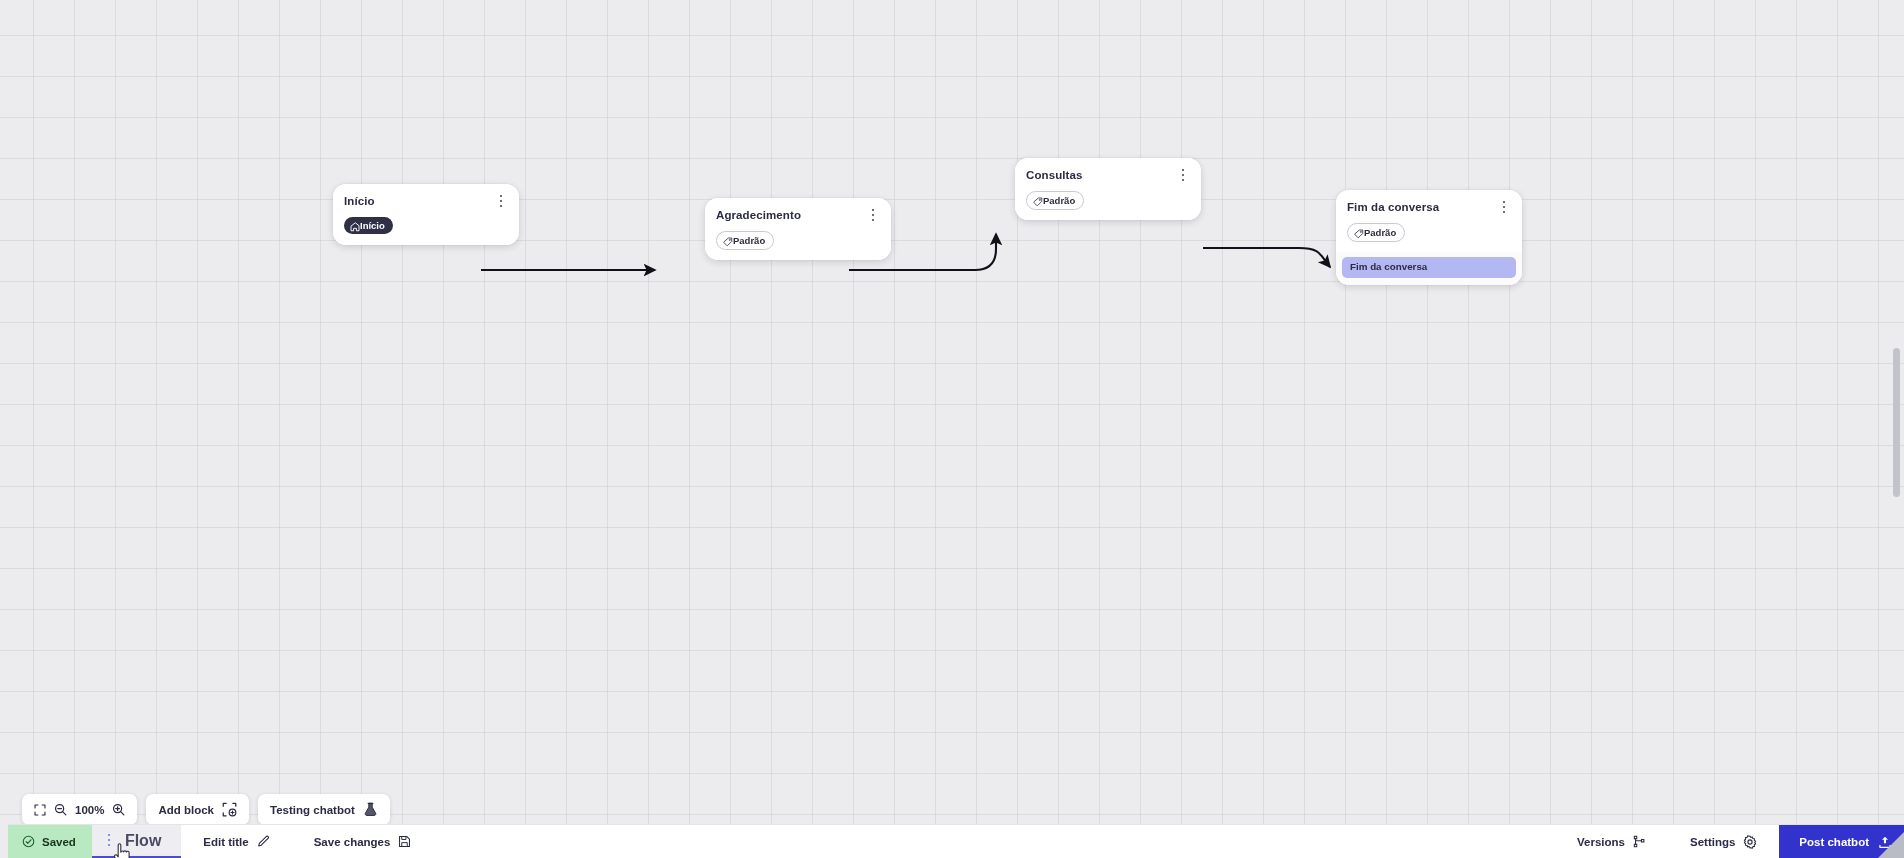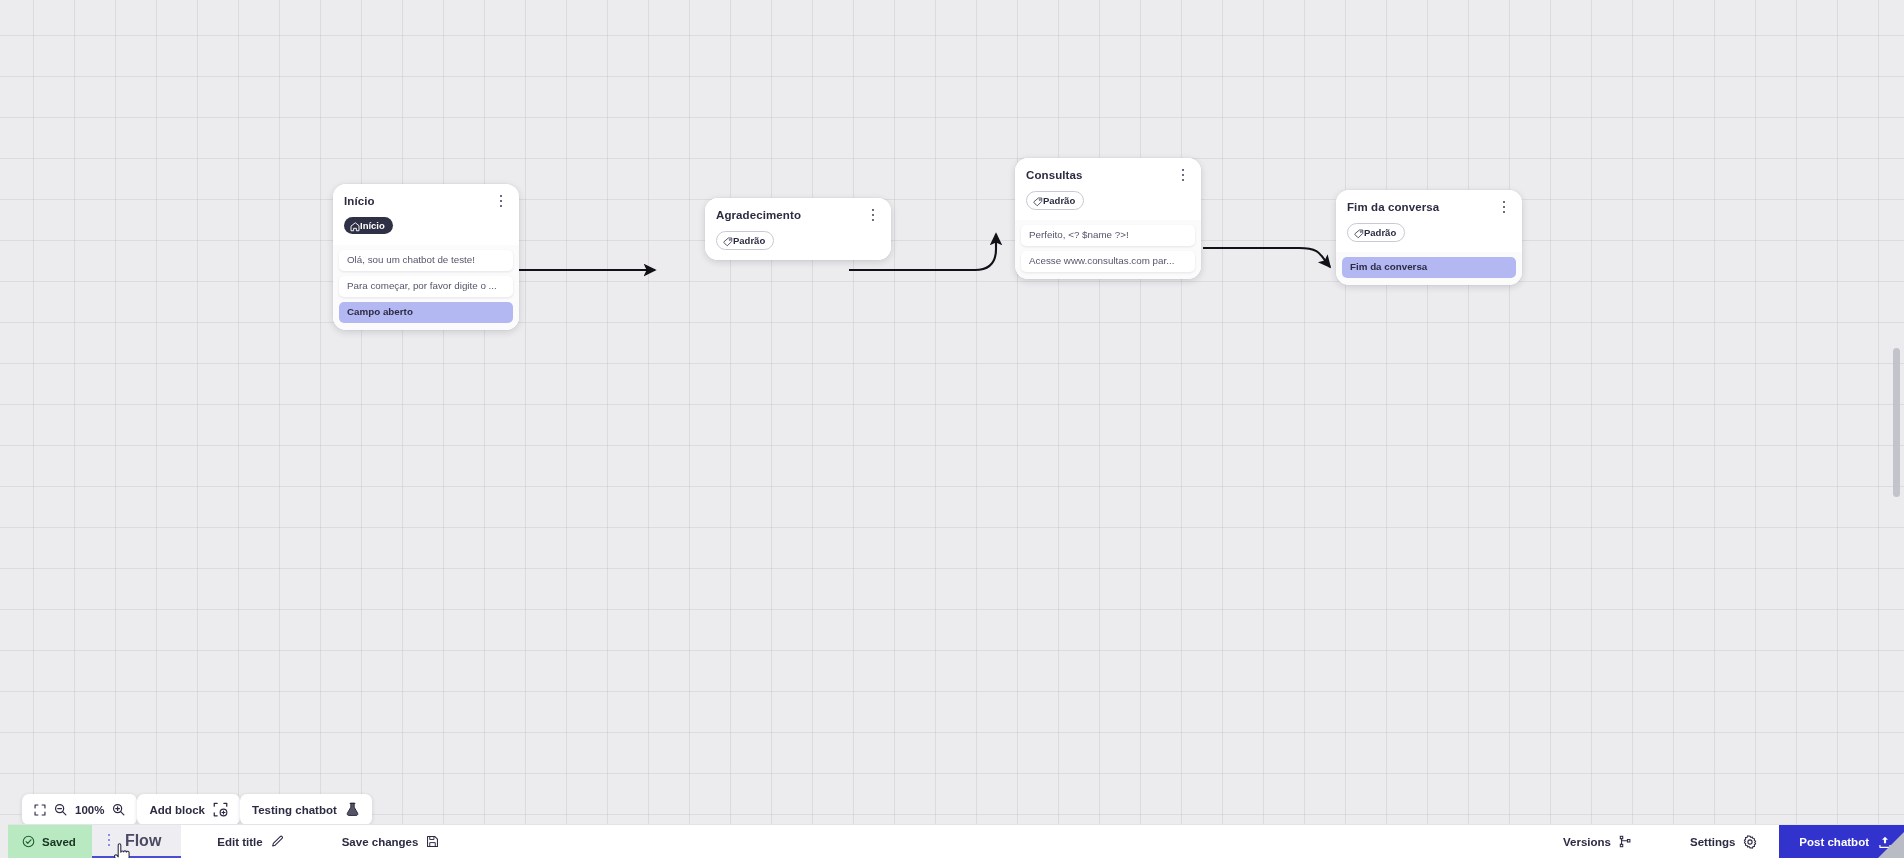--- a/index.html
+++ b/index.html
@@ -167,21 +167,21 @@
     background: #c3c3cc;
     z-index: 20;
   }
 
   
   .toolbar {
     position: absolute;
     left: 22px;
     bottom: 33px;
     display: flex;
-    gap: 0;
+    gap: 9px;
     z-index: 30;
   }
   .tool-pill {
     display: flex;
     align-items: center;
     gap: 8px;
     height: 31px;
     padding: 0 12px;
     background: #ffffff;
     border-radius: 7px;
@@ -235,21 +235,20 @@
   .bb-item {
     display: flex;
     align-items: center;
     gap: 8px;
     padding: 0 22px;
     font-size: 11.5px;
     font-weight: 700;
     color: #2b2b43;
     cursor: pointer;
     white-space: nowrap;
-    margin-left: 14px;
   }
   .bb-spacer { flex: 1; }
   .post-btn {
     display: flex;
     align-items: center;
     gap: 9px;
     padding: 0 20px;
     background: #3232cc;
     color: #ffffff;
     font-size: 11.5px;
@@ -321,25 +320,20 @@
               <i></i>
           </div>
         </div>
         <div class="badge dark">
           <svg width="10" height="10" viewBox="0 0 16 16">
             <path d="M8 1.6 1.6 6.6V14h4.2v-3.9h4.4V14h4.2V6.6z" fill="none" stroke="#ffffff" stroke-width="1.5" stroke-linejoin="round" stroke-linecap="round"></path>
           </svg>
           <span>Início</span>
         </div>
       </div>
-      <div class="node-body">
-        <div class="row msg">Olá, sou um chatbot de teste!</div>
-        <div class="row msg">Para começar, por favor digite o ...</div>
-        <div class="row action">Campo aberto</div>
-      </div>
     </div>
 
     <div class="node" style="left:661px; top:198px;margin-left:44px;">
       <div class="node-head">
         <div class="node-title-row">
           <div class="node-title">Agradecimento</div>
           <div class="kebab">
             <i></i>
               <i></i>
               <i></i>
@@ -365,24 +359,20 @@
               <i></i>
           </div>
         </div>
         <div class="badge light">
           <svg width="10" height="10" viewBox="0 0 16 16">
             <path d="M8.6 1.6H14V7l-6.4 6.4a1.2 1.2 0 0 1-1.7 0L1.7 9.1a1.2 1.2 0 0 1 0-1.7z" fill="none" stroke="#2b2b43" stroke-width="1.3" stroke-linejoin="round"></path>
             <circle cx="11" cy="4.6" r="1.05" fill="none" stroke="#2b2b43" stroke-width="1.1"></circle>
           </svg>
           <span>Padrão</span>
         </div>
-      </div>
-      <div class="node-body">
-        <div class="row msg">Perfeito, &lt;? $name ?&gt;!</div>
-        <div class="row msg">Acesse www.consultas.com par...</div>
       </div>
     </div>
 
     <div class="node" style="left:1336px; top:190px;">
       <div class="node-head">
         <div class="node-title-row">
           <div class="node-title">Fim da conversa</div>
           <div class="kebab">
             <i></i>
               <i></i>

